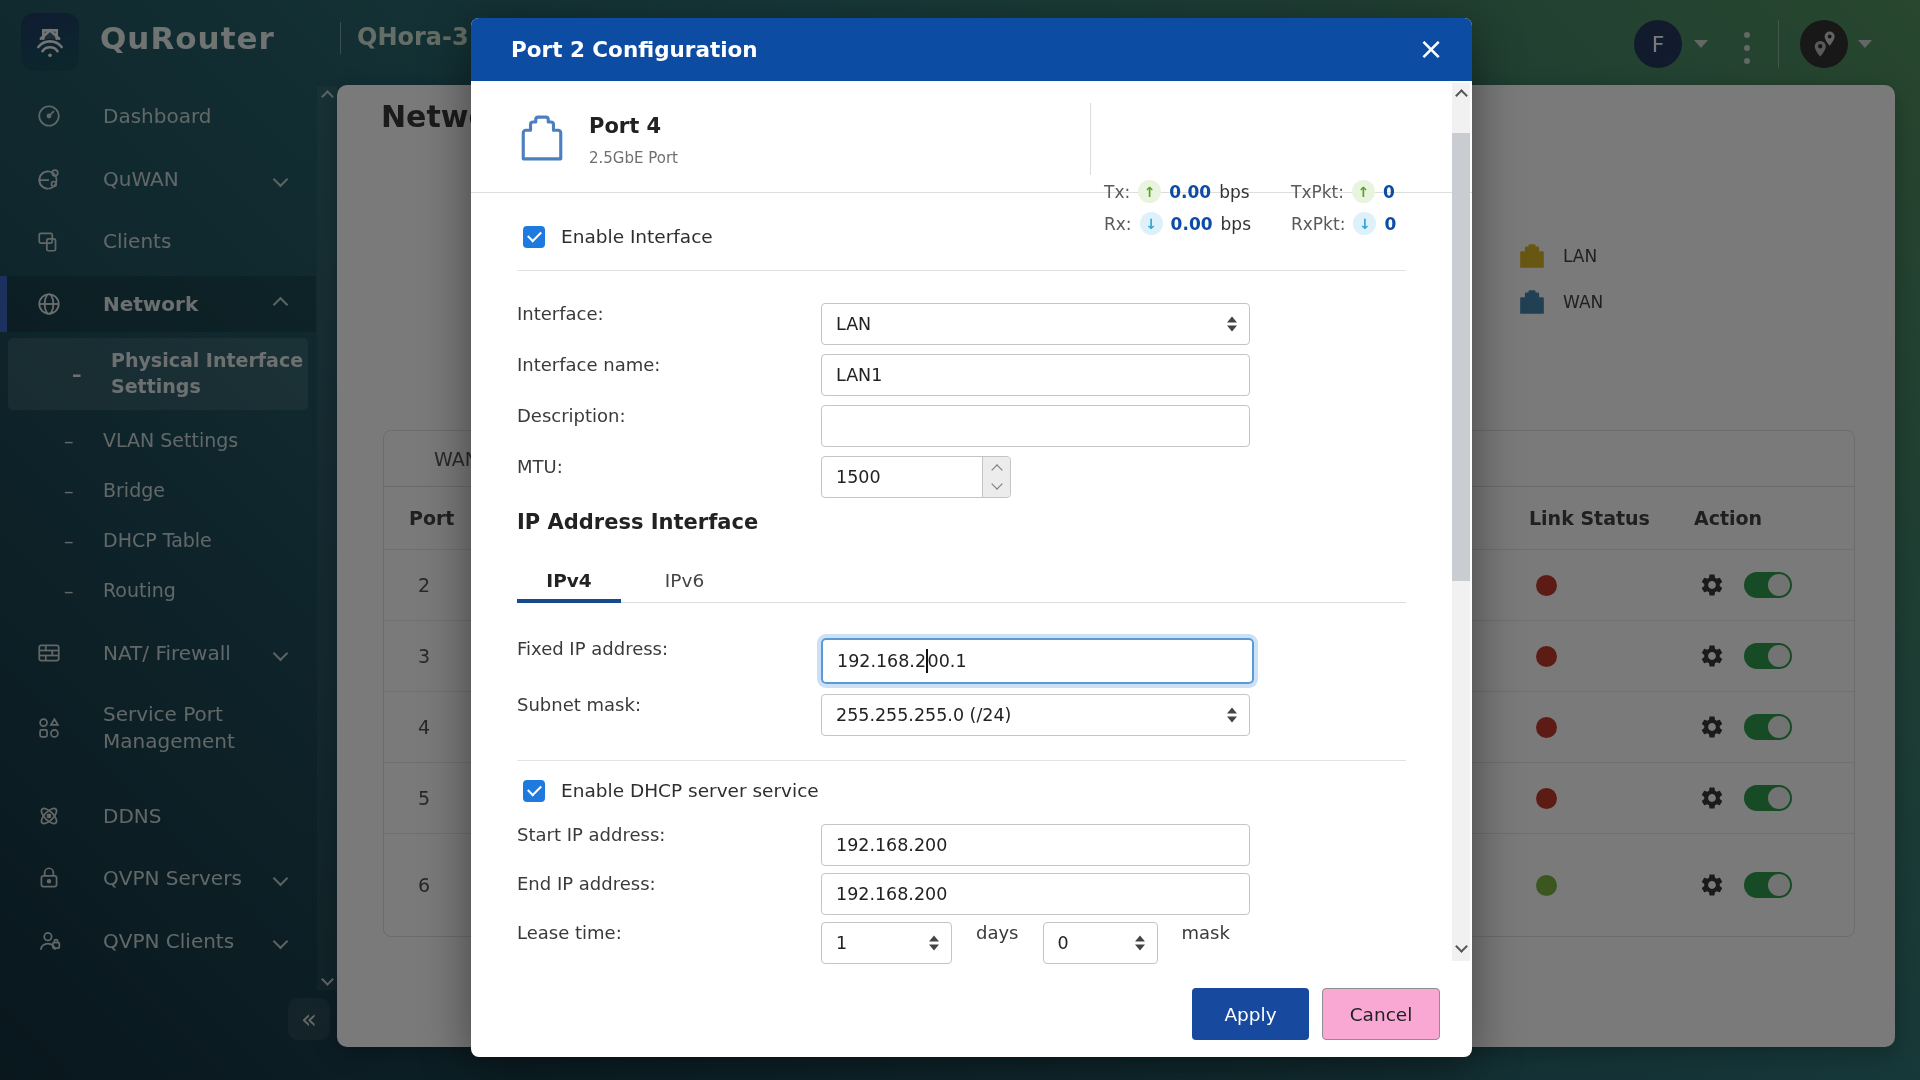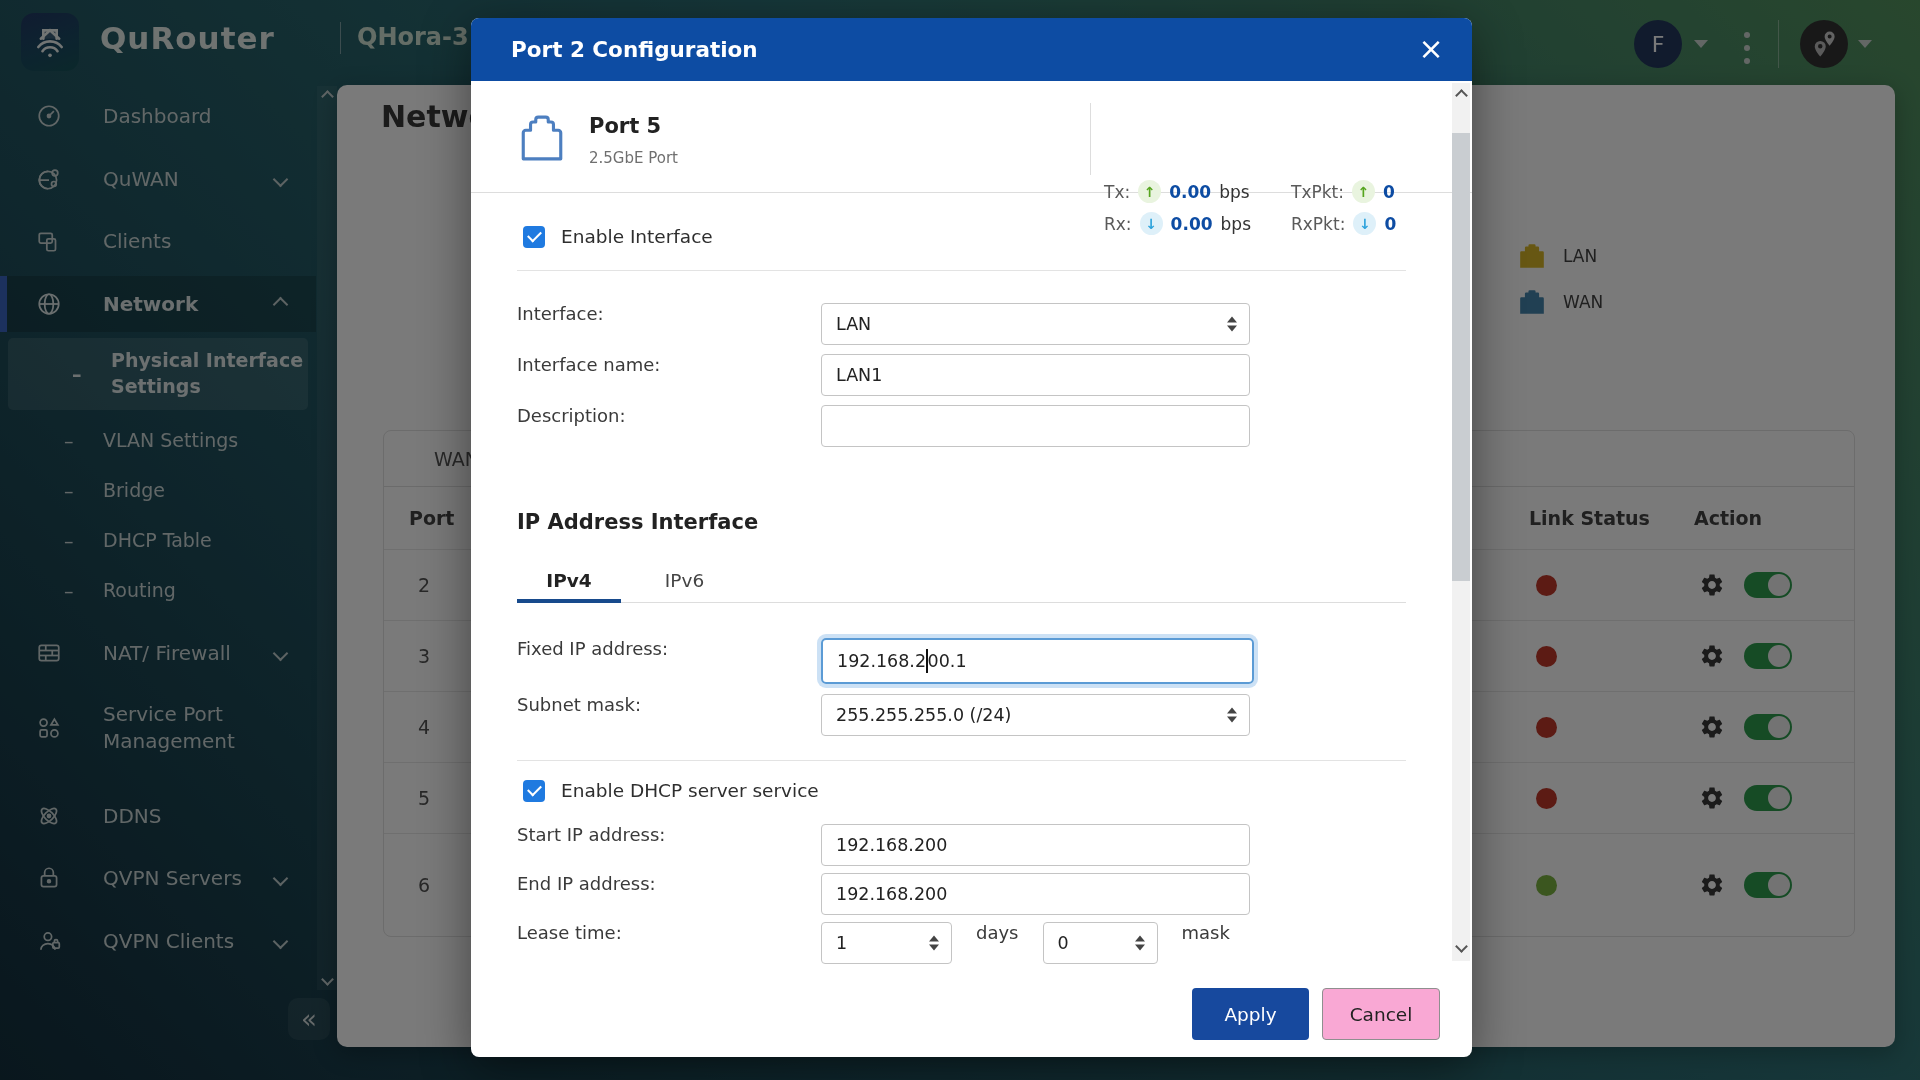--- a/index.html
+++ b/index.html
@@ -402,21 +402,21 @@
     <span class="m-title">Port 2 Configuration</span>
     <span class="m-close">×</span>
   </div>
 
   <div class="m-info">
     <span class="m-port-icon">
       <svg width="50" height="48" viewBox="0 0 24 22" fill="none" stroke="#4d7fc0" stroke-width="1.5" stroke-linejoin="round">
         <path d="M3 21 V8.5 a1.2 1.2 0 0 1 1.2-1.2 h2.3 V4.5 a1.2 1.2 0 0 1 1.2-1.2 h1.3 V2.2 a1.2 1.2 0 0 1 1.2-1.2 h3.6 a1.2 1.2 0 0 1 1.2 1.2 v1.1 h1.3 a1.2 1.2 0 0 1 1.2 1.2 v2.8 h2.3 A1.2 1.2 0 0 1 21 8.5 V21 z"></path>
       </svg>
     </span>
-    <span class="m-port-name">Port 5</span>
+    <span class="m-port-name">Port 4</span>
     <span class="m-port-type">2.5GbE Port</span>
     <span class="m-vdiv"></span>
 
     <span class="stat" style="left:633px; top:99px">
       <span>Tx:</span>
       <span class="arr up">↑</span>
       <b>0.00</b>
       <span class="unit">bps</span>
     </span>
     <span class="stat" style="left:633px; top:131px">
@@ -457,20 +457,30 @@
   <div class="m-row" style="top:336px">
     <span class="m-label">Interface name:</span>
     <input class="tin" value="LAN1" style="">
   </div>
 
   <div class="m-row" style="top:387px">
     <span class="m-label">Description:</span>
     <input class="tin" value="" style="">
   </div>
 
+  <div class="m-row" style="top:438px">
+    <span class="m-label">MTU:</span>
+    <span class="mtu-box">
+      <span class="val">1500</span>
+      <span class="stepper">
+          <i class="stp u"></i>
+          <i class="stp d"></i>
+        </span>
+    </span>
+  </div>
 
   <div class="sec-title">IP Address Interface</div>
 
   <div class="tabs">
     <span class="tab active" style="left:0; width:104px">IPv4</span>
     <span class="tab" style="left:120px; width:95px">IPv6</span>
   </div>
 
   <div class="m-row" style="top:620px">
     <span class="m-label">Fixed IP address:</span>

